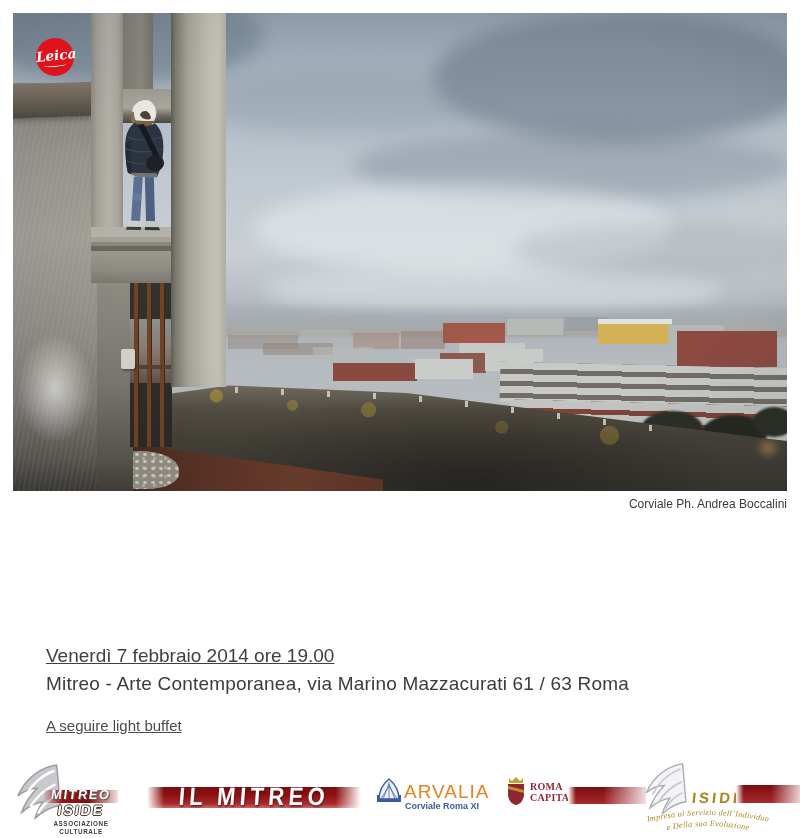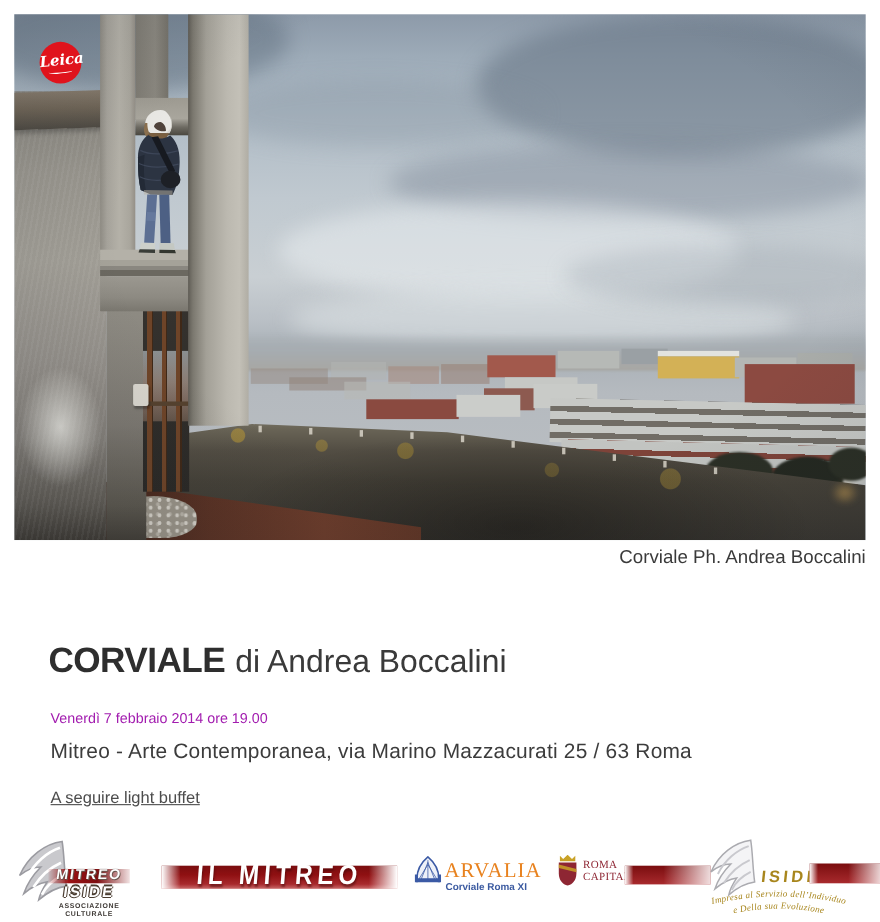--- a/index.html
+++ b/index.html
@@ -10,26 +10,26 @@
   
   #photo{position:absolute;left:13px;top:13px;width:774px;height:478px;overflow:hidden;
     background:linear-gradient(180deg,#8d9aa9 0%,#9dabb8 8%,#b0bcc6 20%,#c0c9d0 35%,
                #c9cfd3 50%,#bac0c6 58%,#a9b0b7 64%,#b5babf 72%,#bcc0c4 100%);}
   .cloud{position:absolute;border-radius:50%;filter:blur(9px);}
   .bldg{position:absolute;}
   .tree{position:absolute;border-radius:50%;filter:blur(1px);}
   .clip{position:absolute;width:3px;height:6px;background:#d8d3c8;opacity:.85;}
 
   
-  .credit{position:absolute;right:13px;top:497px;font-size:17px;color:#3a3a3a;}
+  .credit{position:absolute;right:13px;top:497px;font-size:12px;color:#3a3a3a;}
   .intro{position:absolute;left:46px;top:536px;font-size:18px;color:#3c3c3c;letter-spacing:.1px;}
   .titleline{position:absolute;left:44px;top:582px;color:#2e2e2e;white-space:nowrap;}
   .title{font-size:32px;font-weight:bold;letter-spacing:-.5px;}
   .titlesuffix{font-size:29px;font-weight:400;color:#3a3a3a;margin-left:9px;}
-  .dateline{position:absolute;left:46px;top:645px;font-size:13px;color:#a21caf;}
+  .dateline{position:absolute;left:46px;top:645px;font-size:19px;color:#404040;text-decoration:underline;}
   .venueline{position:absolute;left:46px;top:673px;font-size:19px;color:#3c3c3c;letter-spacing:.2px;}
   .note{position:absolute;left:46px;top:717px;font-size:15px;color:#4c4c4c;text-decoration:underline;}
 
   
   #leica{position:absolute;left:23px;top:25px;width:38px;height:38px;border-radius:50%;
          background:#e0131c;text-align:center;}
   #leica span{display:inline-block;margin-top:9px;font-family:"DejaVu Serif",serif;
          font-style:italic;font-weight:bold;font-size:13.5px;color:#fff;transform:rotate(-6deg);}
   #leica:after{content:"";position:absolute;left:8px;right:8px;bottom:9px;height:3px;
          border-bottom:1.4px solid #fff;border-radius:50%;transform:rotate(-5deg);}
@@ -39,25 +39,25 @@
   .redbar{position:absolute;}
   #ilmitreo-text{left:148px;top:782px;width:212px;font-size:25px;letter-spacing:5px;
      transform:scaleX(.88) skewX(-5deg);text-shadow:1px 2px 2px rgba(70,10,10,.55);}
   #mitreo1-text{left:42px;top:787px;width:78px;font-size:13px;letter-spacing:1.5px;
      transform:skewX(-8deg);text-shadow:0 0 1px #3f3430,1px 1px 0 #6b5a50;}
   #iside1-text{left:48px;top:802px;width:66px;font-size:14px;letter-spacing:2px;
      transform:skewX(-8deg);
      text-shadow:-1px 0 #4a3c30,1px 0 #4a3c30,0 -1px #4a3c30,0 1px #4a3c30;}
   #assoc-text{position:absolute;left:40px;top:820px;width:82px;text-align:center;
      font-size:6.3px;letter-spacing:.6px;color:#3f3a36;line-height:7.5px;font-weight:bold;}
-  #arvalia-name{position:absolute;left:404px;top:781px;font-family:Liberation Serif, serif;
+  #arvalia-name{position:absolute;left:404px;top:781px;font-family:Liberation Sans, sans-serif;
      font-size:19px;color:#e8821e;letter-spacing:1px;}
   #arvalia-sub{position:absolute;left:405px;top:801px;font-size:9px;font-weight:bold;color:#3b5aa0;}
   #roma-text{position:absolute;left:530px;top:782px;font-family:"Liberation Serif",serif;
-     font-size:10px;font-weight:400;color:#8e2633;letter-spacing:.3px;line-height:10.5px;}
+     font-size:10px;font-weight:700;color:#8e2633;letter-spacing:.3px;line-height:10.5px;}
   #iside2-name{position:absolute;left:692px;top:789px;font-size:15px;font-weight:bold;
      color:#a8861d;letter-spacing:3px;transform:skewX(-6deg);}
 </style>
 </head>
 <body>
 
 <div id="page">
 
   <div id="photo">
 
@@ -190,25 +190,22 @@
 
     <i style="left:0;top:0;width:774px;height:478px;background:radial-gradient(ellipse at 55% 42%,rgba(0,0,0,0) 55%,rgba(25,32,42,.16) 100%);"></i>
 
     <div id="leica">
       <span>Leica</span>
     </div>
   </div>
 
   <div class="credit">Corviale Ph. Andrea Boccalini</div>
 
-  <div class="titleline">
-    <span class="title">CORVIALE</span><span class="titlesuffix">di Andrea Boccalini</span>
-  </div>
   <div class="dateline">Venerdì 7 febbraio 2014 ore 19.00</div>
-  <div class="venueline">Mitreo - Arte Contemporanea, via Marino Mazzacurati 25 / 63 Roma</div>
+  <div class="venueline">Mitreo - Arte Contemporanea, via Marino Mazzacurati 61 / 63 Roma</div>
   <div class="note">A seguire light buffet</div>
 
   <div>
 
     <svg style="position:absolute;left:12px;top:763px;" width="58" height="60" viewBox="0 0 60 62">
       <path d="M46 2 C30 4 14 16 6 34 C12 29 19 26 26 26 C19 33 13 42 10 51 C17 45 25 41 32 40 C28 46 25 52 24 57 C32 50 42 45 50 44 C48 30 48 14 46 2 Z" fill="#c9c9cd" stroke="#9b9ba1" stroke-width="1.5"></path>
       <path d="M44 8 C32 12 20 22 13 36 M45 22 C36 26 26 34 19 45 M46 34 C38 38 31 44 27 52" stroke="#ffffff" stroke-width="2.5" fill="none"></path>
     </svg>
     <i class="redbar" style="left:44px;top:790px;width:74px;height:13px;
       background:linear-gradient(90deg,rgba(143,16,18,.08) 0%,#9a1214 25%,#7d0e10 60%,rgba(143,16,18,.12) 100%);"></i>

